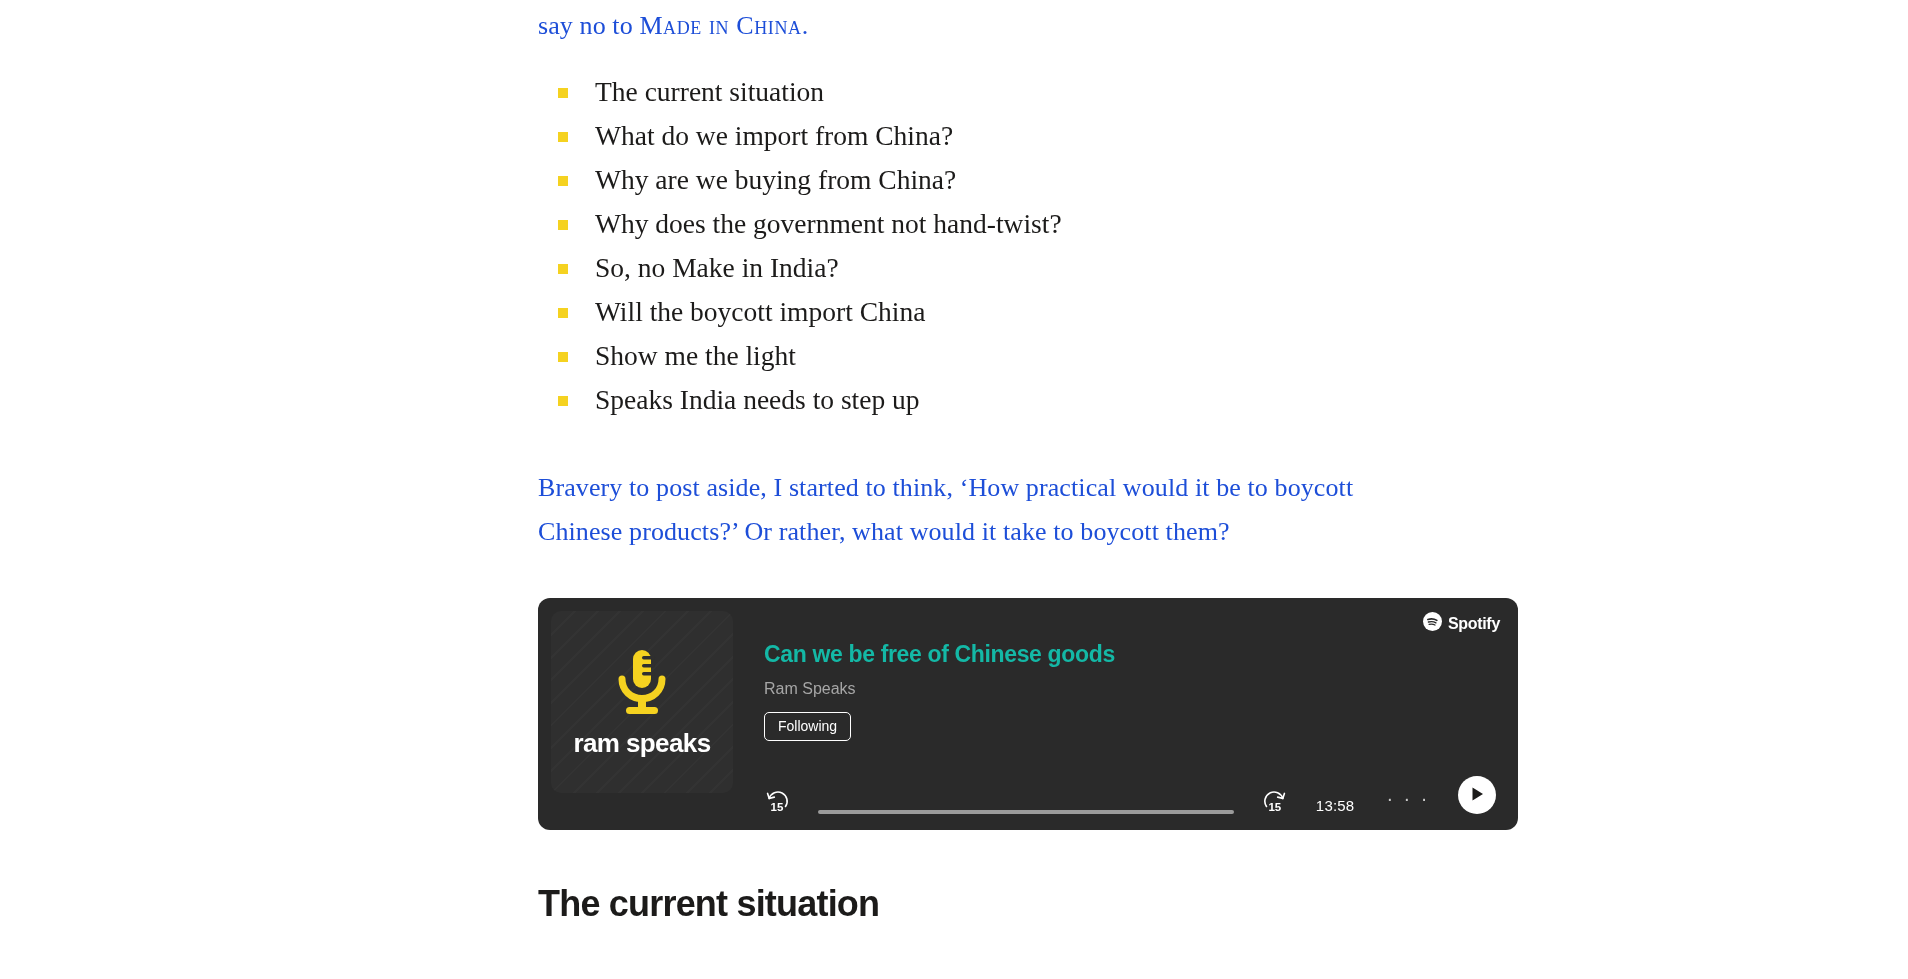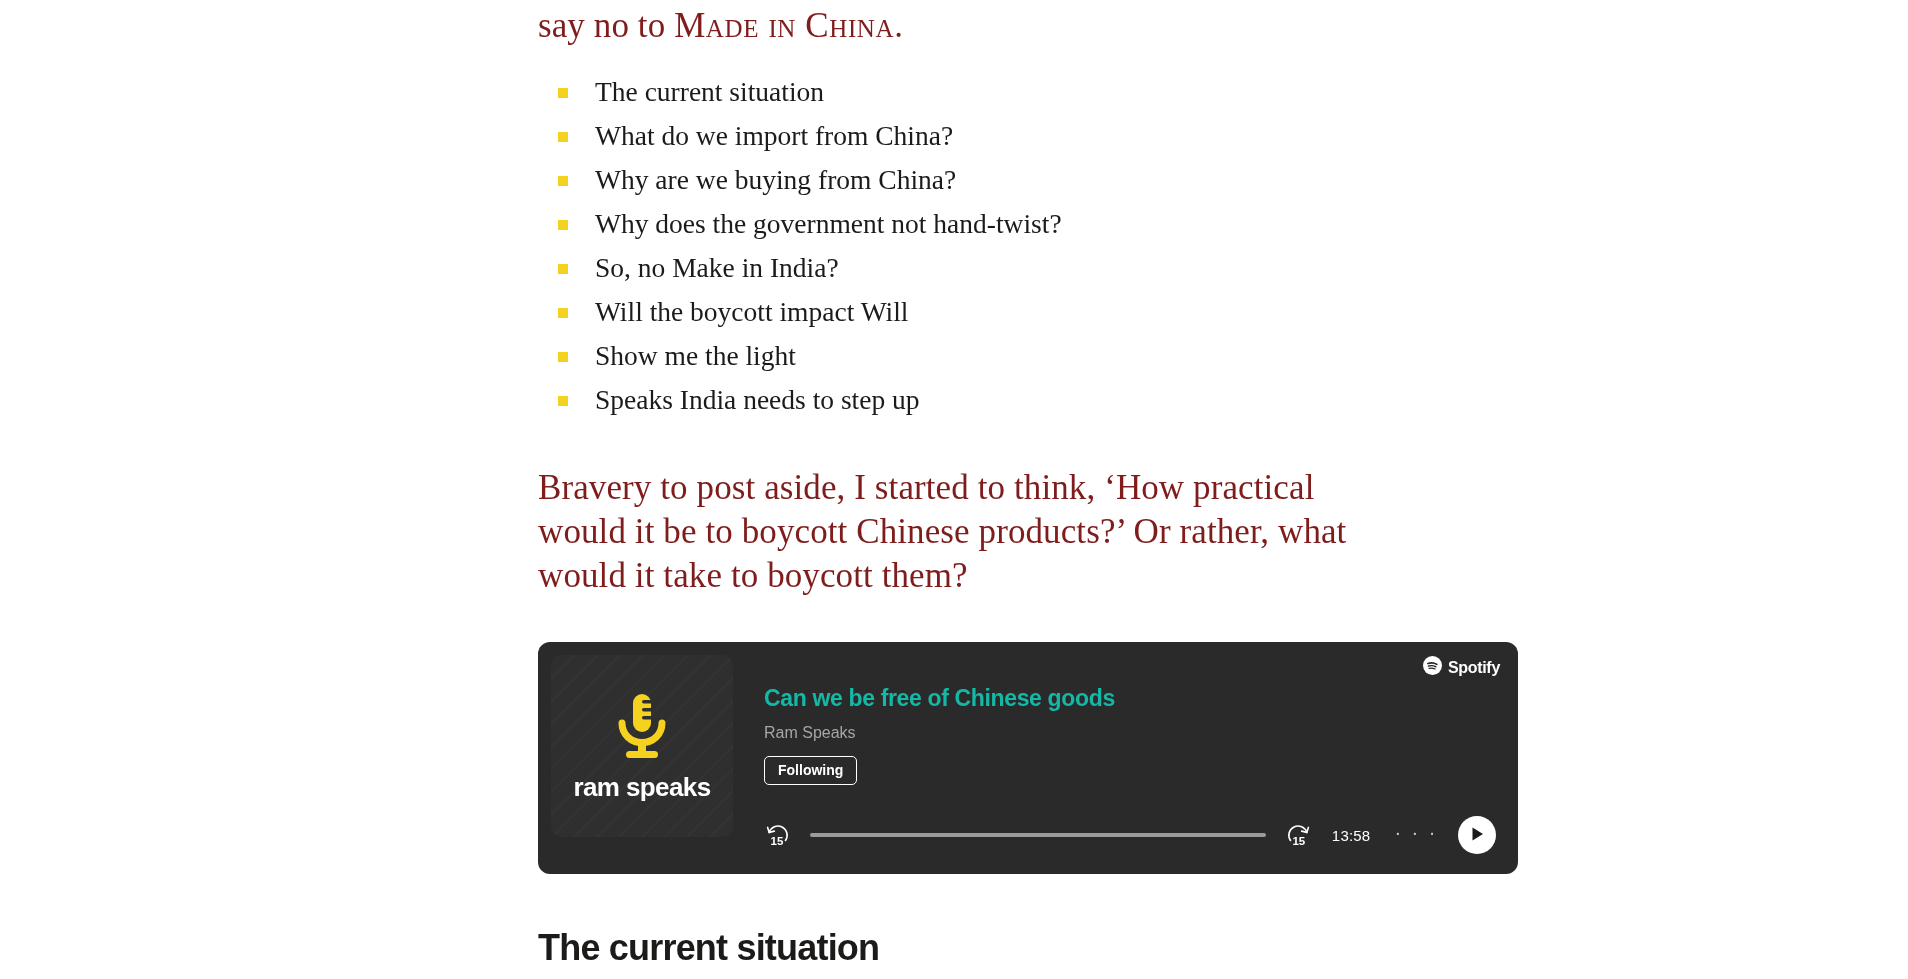--- a/index.html
+++ b/index.html
@@ -27,23 +27,23 @@
   .article {
     position: absolute;
     left: 538px;
     top: 0;
     width: 840px;
   }
 
   
   .para {
     font-family: "Liberation Serif", "DejaVu Serif", serif;
-    font-size: 35px;
+    font-size: 26px;
     line-height: 44px;
-    color: #7f1d1d;
+    color: #1d4ed8;
     margin: 0;
     letter-spacing: 0.1px;
   }
   .para .smallcaps {
     font-variant: small-caps;
     letter-spacing: 0.6px;
   }
 
   .para-first { padding-top: 4px; }
   .para-quote { margin-top: 48px; }
@@ -151,36 +151,36 @@
     line-height: 20px;
   }
   .follow-button {
     margin-top: 13px;
     display: inline-block;
     border: 1px solid #ffffff;
     border-radius: 5px;
     color: #ffffff;
     background: transparent;
     font-size: 14px;
-    font-weight: bold;
+    font-weight: normal;
     padding: 6px 13px 7px 13px;
     line-height: 1;
     cursor: pointer;
     font-family: "Liberation Sans", "DejaVu Sans", sans-serif;
   }
 
   .player-bar {
     position: absolute;
     left: 226px;
     right: 22px;
     bottom: 16px;
     height: 46px;
     display: flex;
-    align-items: center;
-    gap: 4px;
+    align-items: flex-end;
+    gap: 12px;
   }
   .seek-back, .seek-fwd {
     position: relative;
     width: 26px;
     height: 26px;
     flex: 0 0 auto;
     cursor: pointer;
   }
   .seek-num {
     position: absolute;
@@ -282,21 +282,21 @@
       <li class="toc-item">
         <span class="toc-bullet" style="background: rgb(245, 210, 32);"></span>
         <span>Why does the government not hand-twist?</span>
       </li>
       <li class="toc-item">
         <span class="toc-bullet" style="background: rgb(245, 210, 32);"></span>
         <span>So, no Make in India?</span>
       </li>
       <li class="toc-item">
         <span class="toc-bullet" style="background: rgb(245, 210, 32);"></span>
-        <span>Will the boycott impact Will</span>
+        <span>Will the boycott import China</span>
       </li>
       <li class="toc-item">
         <span class="toc-bullet" style="background: rgb(245, 210, 32);"></span>
         <span>Show me the light</span>
       </li>
       <li class="toc-item">
         <span class="toc-bullet" style="background: rgb(245, 210, 32);"></span>
         <span>Speaks India needs to step up</span>
       </li>
     </ul>

